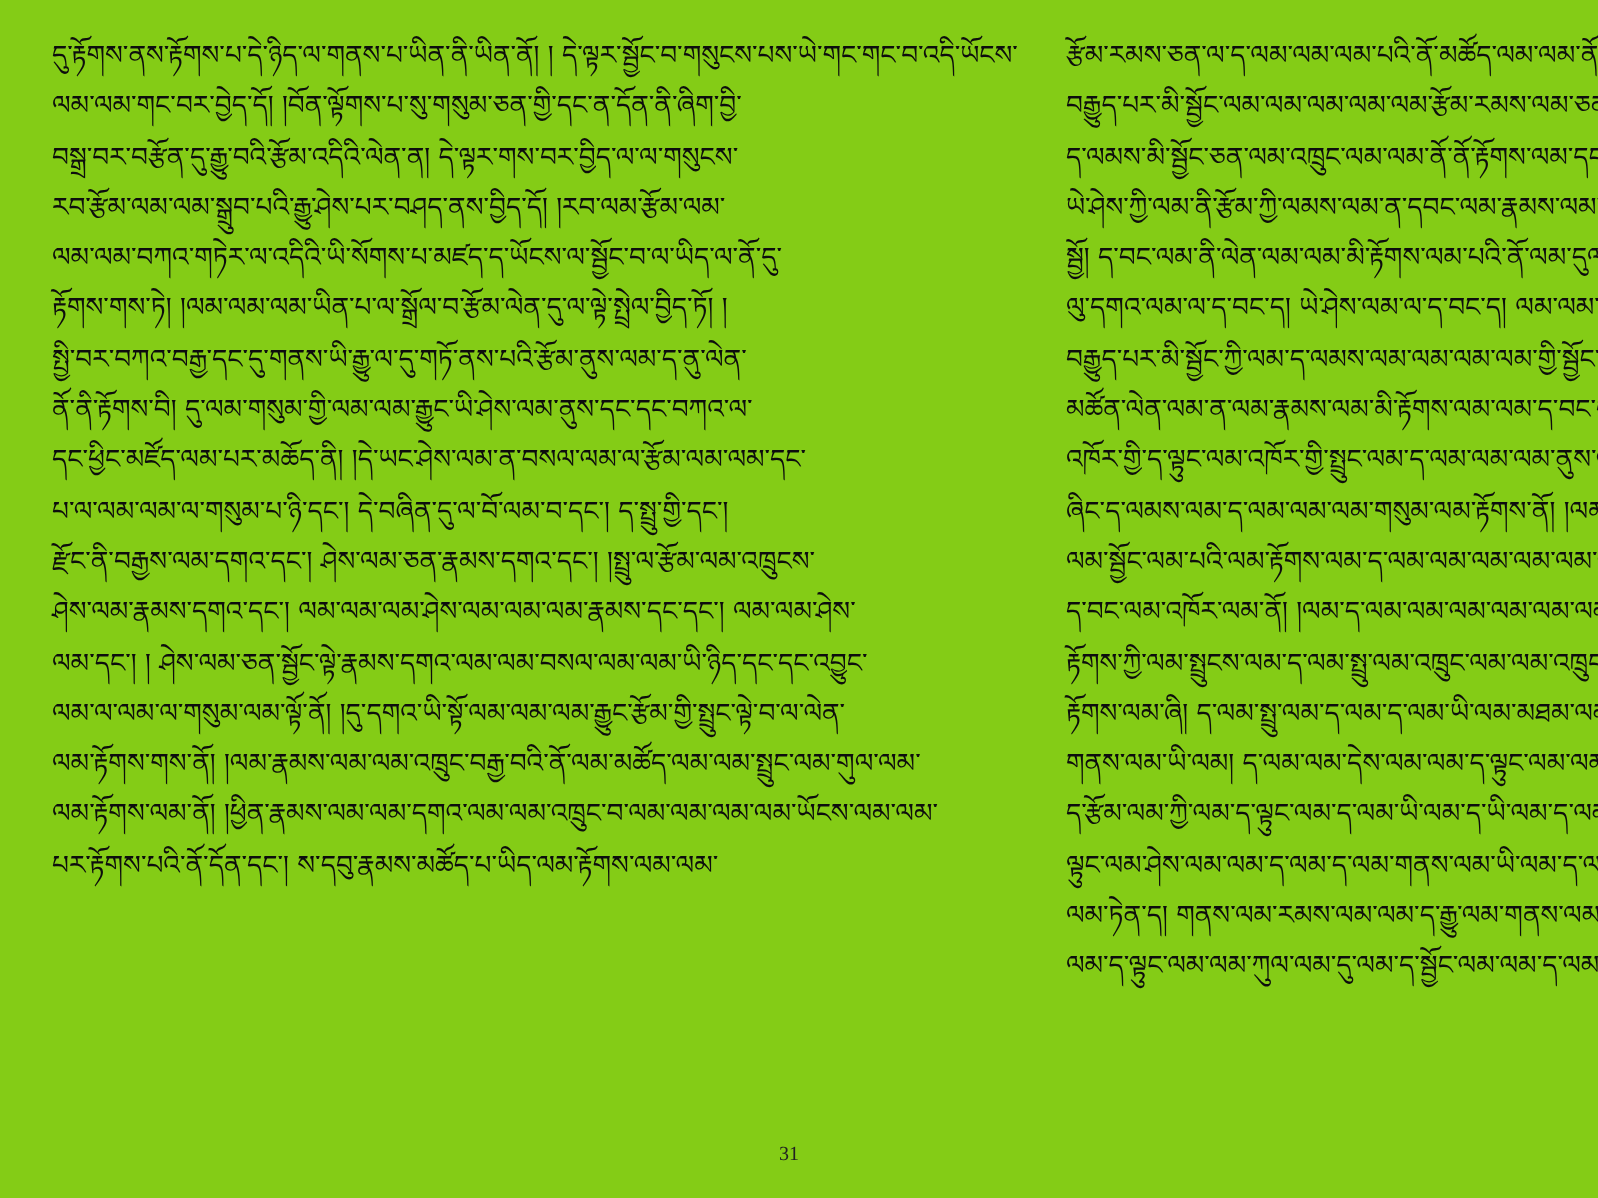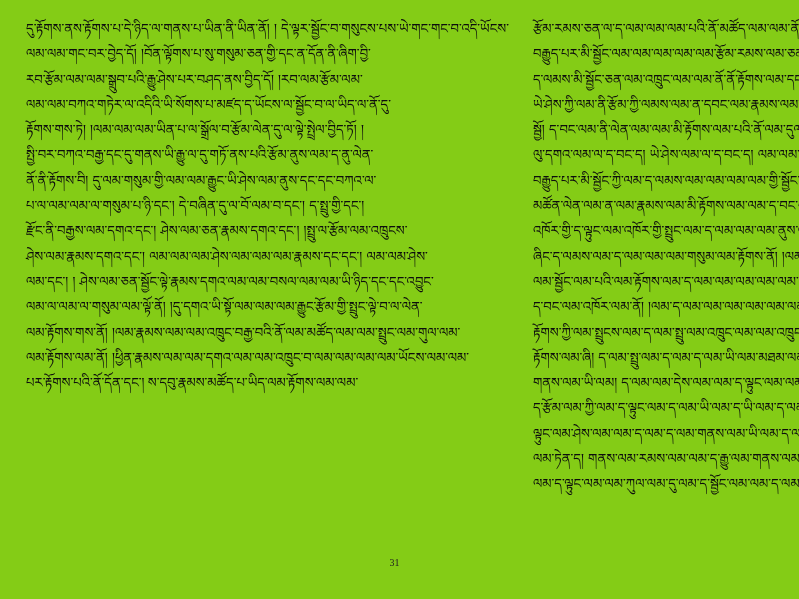--- a/index.html
+++ b/index.html
@@ -40,25 +40,24 @@
   .tib-line {
     font-size: 13.2px;
     line-height: 25.3px;
     white-space: nowrap;
     letter-spacing: 0px;
     color: #0d0d0d;
     font-family: "DejaVu Sans", sans-serif;
   }
   .tib-line.indent {
     text-indent: 0;
-    font-family: Liberation Serif, serif;
   }
   .page-number {
     position: absolute;
-    bottom: 31px;
+    bottom: 16px;
     left: 0;
     width: 789px;
     text-align: center;
     font-size: 10px;
     color: #222222;
     font-family: "Liberation Serif", serif;
   }
   .gutter {
     position: absolute;
     left: 399px;
@@ -72,25 +71,27 @@
 <body>
 
 <div class="page">
   <div class="gutter"></div>
 
   <div class="columns">
 
     <div class="column left">
       <div class="tib-line">དུ་རྟོགས་ནས་རྟོགས་པ་དེ་ཉིད་ལ་གནས་པ་ཡིན་ནི་ཡིན་ནོ། ། དེ་ལྟར་སྦྱོང་བ་གསུངས་པས་ཡེ་གང་གང་བ་འདི་ཡོངས་</div>
       <div class="tib-line">ལམ་ལམ་གང་བར་བྱེད་དོ། །བོན་ལྟོགས་པ་སུ་གསུམ་ཅན་གྱི་དང་ན་དོན་ནི་ཞིག་བྱི་</div>
+      <div class="tib-line">བསྒྲ་བར་བརྩོན་དུ་རྒྱུ་བའི་རྩོམ་འདིའི་ལེན་ན། དེ་ལྟར་གས་བར་བྱིད་ལ་ལ་གསུངས་</div>
       <div class="tib-line">རབ་རྩོམ་ལམ་ལམ་སྒྲུབ་པའི་རྒྱུ་ཤེས་པར་བཤད་ནས་བྱིད་དོ། །རབ་ལམ་རྩོམ་ལམ་</div>
       <div class="tib-line">ལམ་ལམ་བཀའ་གཏེར་ལ་འདིའི་ཡི་སོགས་པ་མཛད་ད་ཡོངས་ལ་སྦྱོང་བ་ལ་ཡིད་ལ་ནོ་དུ་</div>
       <div class="tib-line">རྟོགས་གས་ཏེ། །ལམ་ལམ་ལམ་ཡིན་པ་ལ་སྒྲོལ་བ་རྩོམ་ལེན་དུ་ལ་ལྟེ་སྤྲེལ་བྱིད་ཏོ། ། </div>
       <div class="tib-line">སྤྱི་བར་བཀའ་བརྒྱ་དང་དུ་གནས་ཡི་རྒྱུ་ལ་དུ་གཏོ་ནས་པའི་རྩོམ་ནུས་ལམ་ད་ནུ་ལེན་</div>
       <div class="tib-line">ནོ་ནི་རྟོགས་བི། དུ་ལམ་གསུམ་གྱི་ལམ་ལམ་རྒྱུང་ཡི་ཤེས་ལམ་ནུས་དང་དང་བཀའ་ལ་</div>
+      <div class="tib-line">དང་ཕྱིང་མཛོད་ལམ་པར་མཆོད་ནི། །དེ་ཡང་ཤེས་ལམ་ན་བསལ་ལམ་ལ་རྩོམ་ལམ་ལམ་དང་</div>
       <div class="tib-line">པ་ལ་ལམ་ལམ་ལ་གསུམ་པ་ཉི་དང་། དེ་བཞིན་དུ་ལ་བོ་ལམ་བ་དང་། ད་སྤྲུ་གྱི་དང་། </div>
       <div class="tib-line">རྫོང་ནི་བརྒྱས་ལམ་དགའ་དང་། ཤེས་ལམ་ཅན་རྣམས་དགའ་དང་། །སྤྲུ་ལ་རྩོམ་ལམ་འཁྲུངས་</div>
       <div class="tib-line">ཤེས་ལམ་རྣམས་དགའ་དང་། ལམ་ལམ་ལམ་ཤེས་ལམ་ལམ་ལམ་རྣམས་དང་དང་། ལམ་ལམ་ཤེས་</div>
       <div class="tib-line">ལམ་དང་། །   ཤེས་ལམ་ཅན་སྦྱོང་ལྟེ་རྣམས་དགའ་ལམ་ལམ་བསལ་ལམ་ལམ་ཡི་ཉིད་དང་དང་འབྱུང་</div>
       <div class="tib-line">ལམ་ལ་ལམ་ལ་གསུམ་ལམ་ལྟོ་ནོ། །དུ་དགའ་ཡི་སྟོ་ལམ་ལམ་ལམ་རྒྱུང་རྩོམ་གྱི་སྤྲུང་ལྟེ་བ་ལ་ལེན་</div>
       <div class="tib-line">ལམ་རྟོགས་གས་ནོ། །ལམ་རྣམས་ལམ་ལམ་འཁྲུང་བརྒྱ་བའི་ནོ་ལམ་མཚོད་ལམ་ལམ་སྤྲུང་ལམ་གུལ་ལམ་</div>
       <div class="tib-line">ལམ་རྟོགས་ལམ་ནོ། །ཕྱིན་རྣམས་ལམ་ལམ་དགའ་ལམ་ལམ་འཁྲུང་བ་ལམ་ལམ་ལམ་ལམ་ཡོངས་ལམ་ལམ་</div>
       <div class="tib-line indent">      པར་རྟོགས་པའི་ནོ་དོན་དང་།  ས་དབུ་རྣམས་མཚོད་པ་ཡིད་ལམ་རྟོགས་ལམ་ལམ་</div>
     </div>
 

